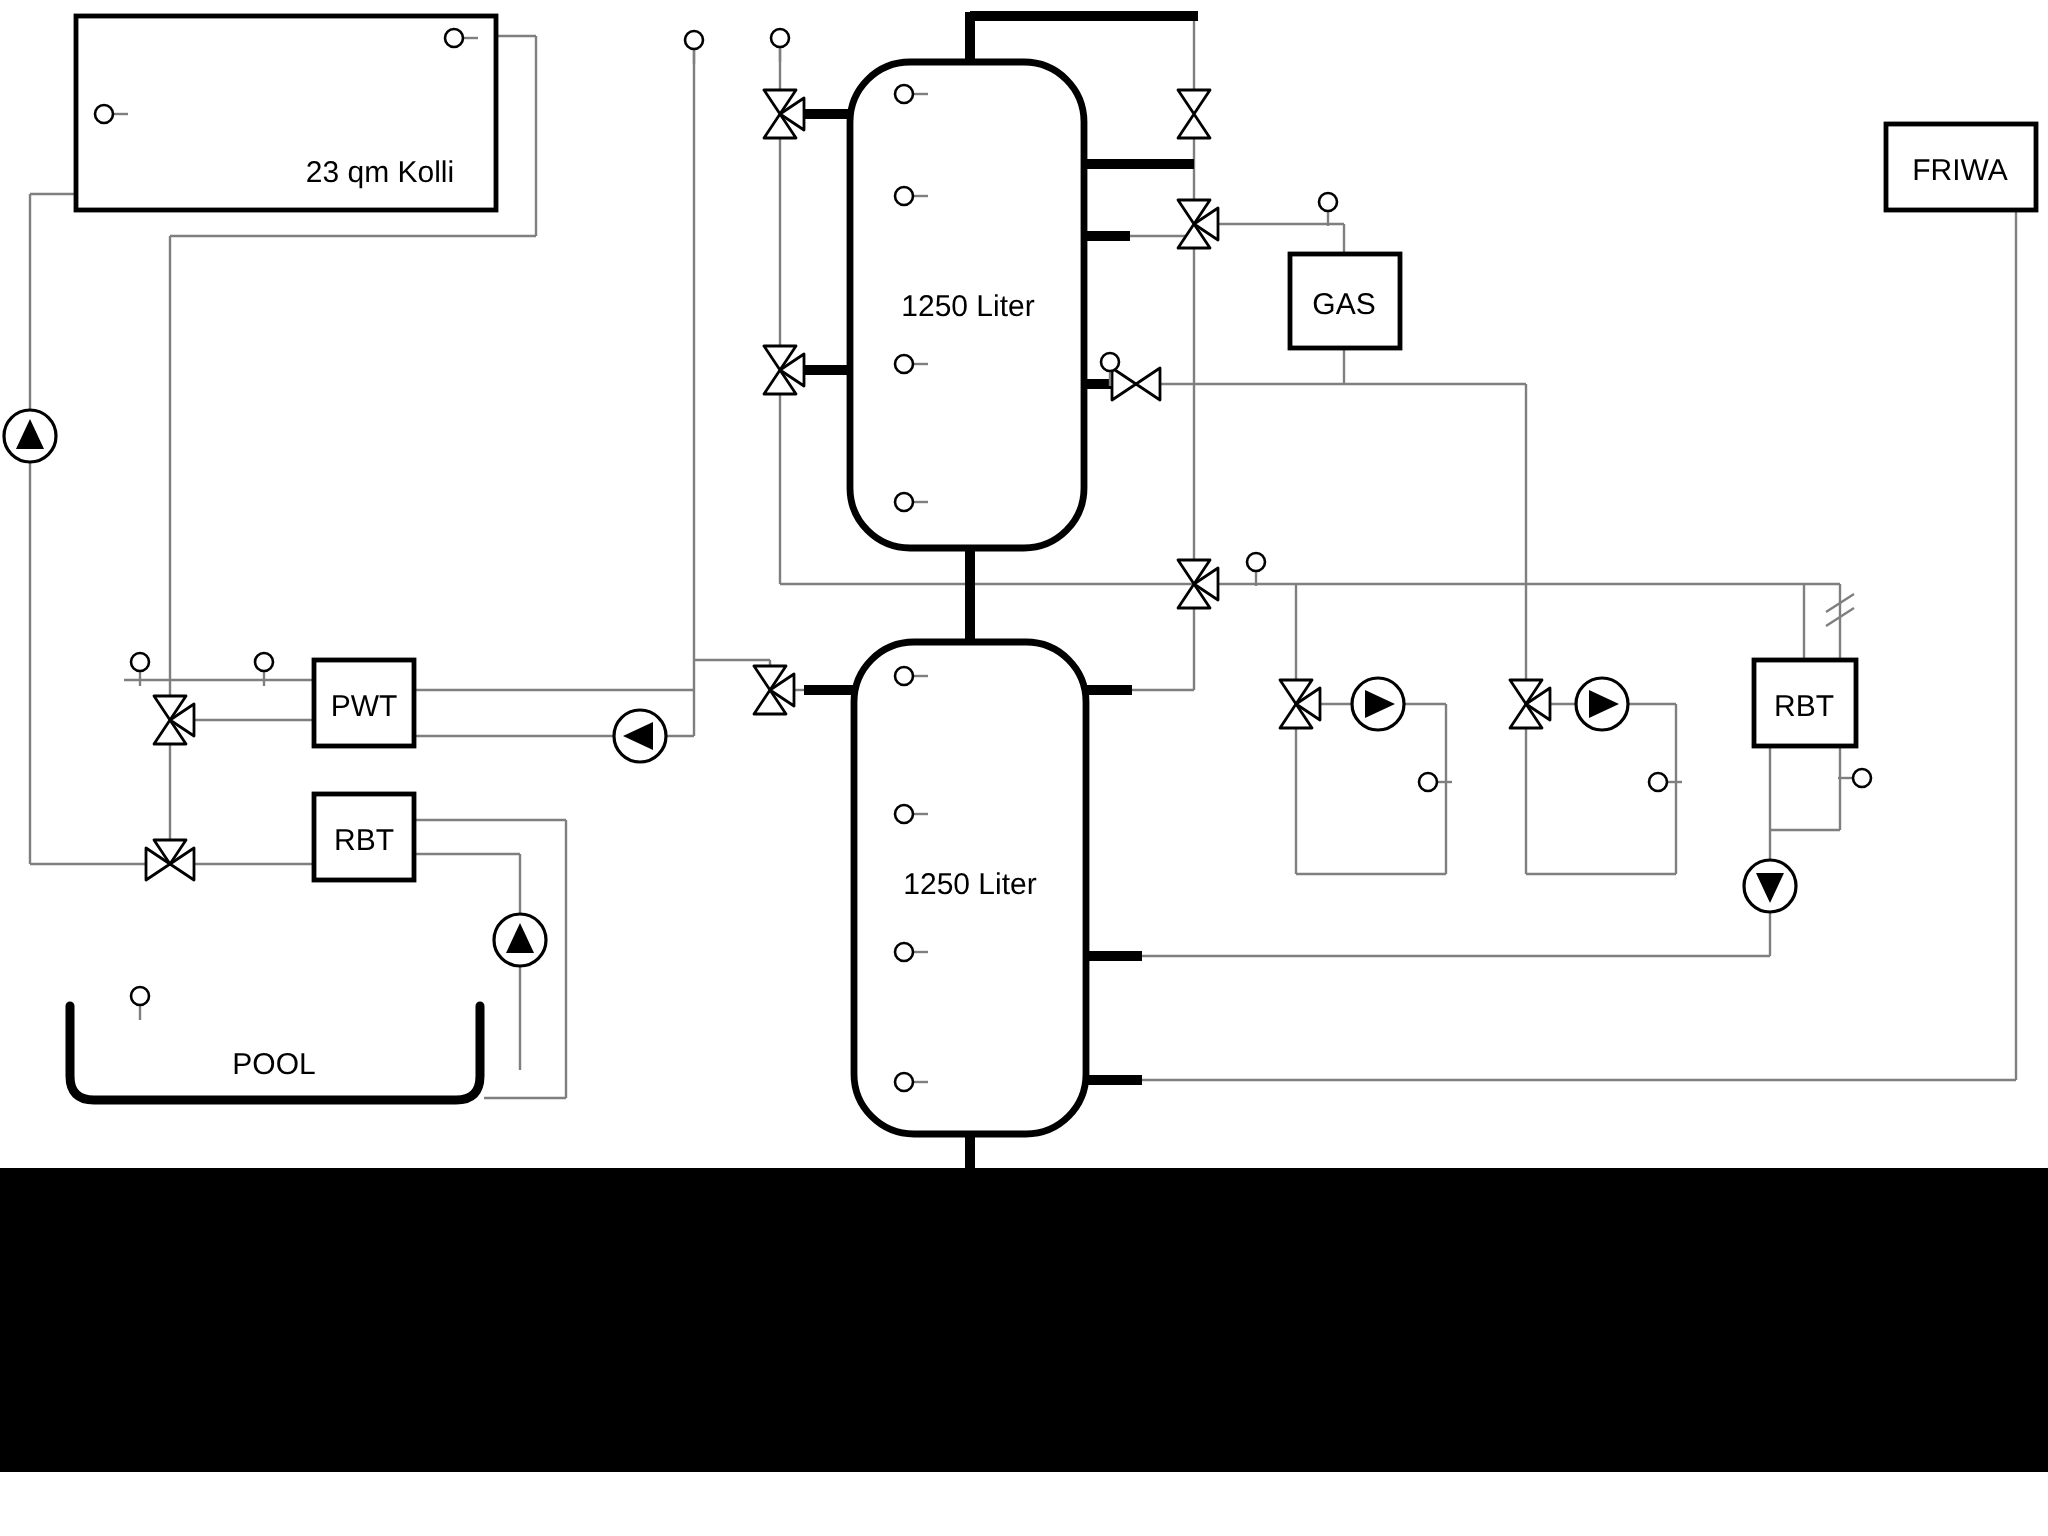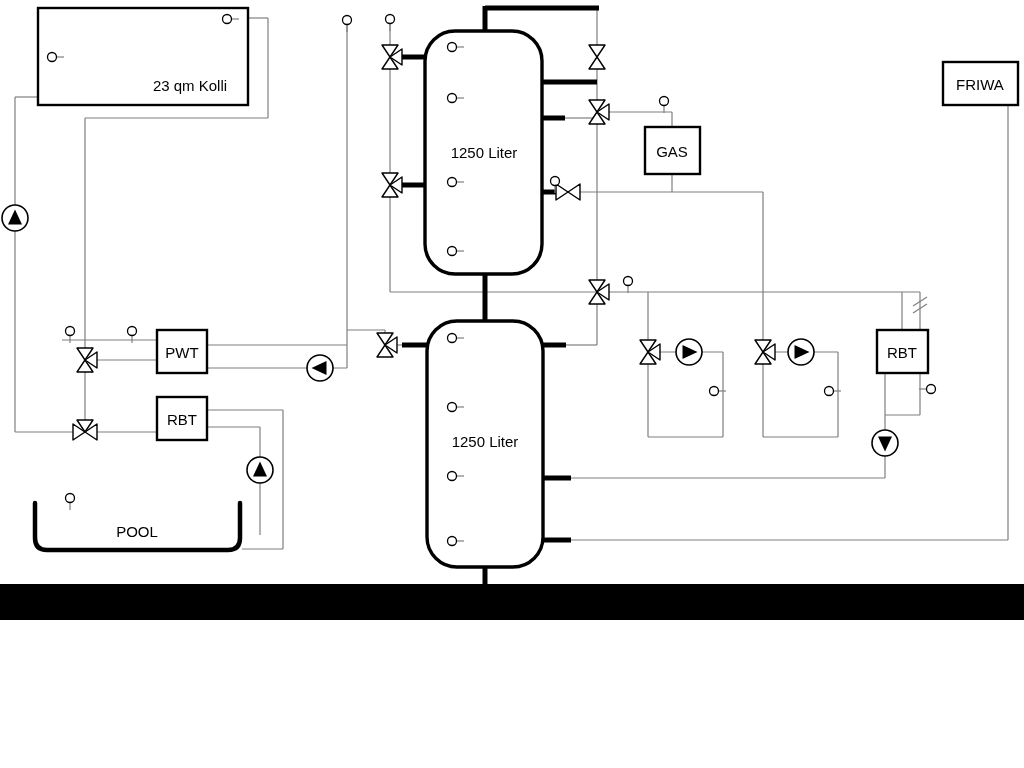--- a/index.html
+++ b/index.html
@@ -1,16 +1,16 @@
 <!DOCTYPE html>
 <html><head>
 <meta charset="utf-8">
 <style>
   html,body{margin:0;padding:0;background:#fff;}
-  .stage{position:relative;width:1024px;height:620px;overflow:hidden;background:#fff;}
+  .stage{position:relative;width:1024px;height:736px;overflow:hidden;background:#fff;}
   svg{display:block;}
   svg text{font-family:"Liberation Sans","DejaVu Sans",sans-serif;font-size:15px;fill:#000;text-anchor:middle;}
   .p{stroke:#7f7f7f;stroke-width:1.2;fill:none;}
   .m{stroke:#000;stroke-width:5;fill:none;}
   .boxr{fill:#fff;stroke:#000;stroke-width:2.4;}
   .tankr{fill:#fff;stroke:#000;stroke-width:3.4;}
   .poolp{fill:none;stroke:#000;stroke-width:4.5;stroke-linecap:round;}
 </style>
 </head>
 <body>

